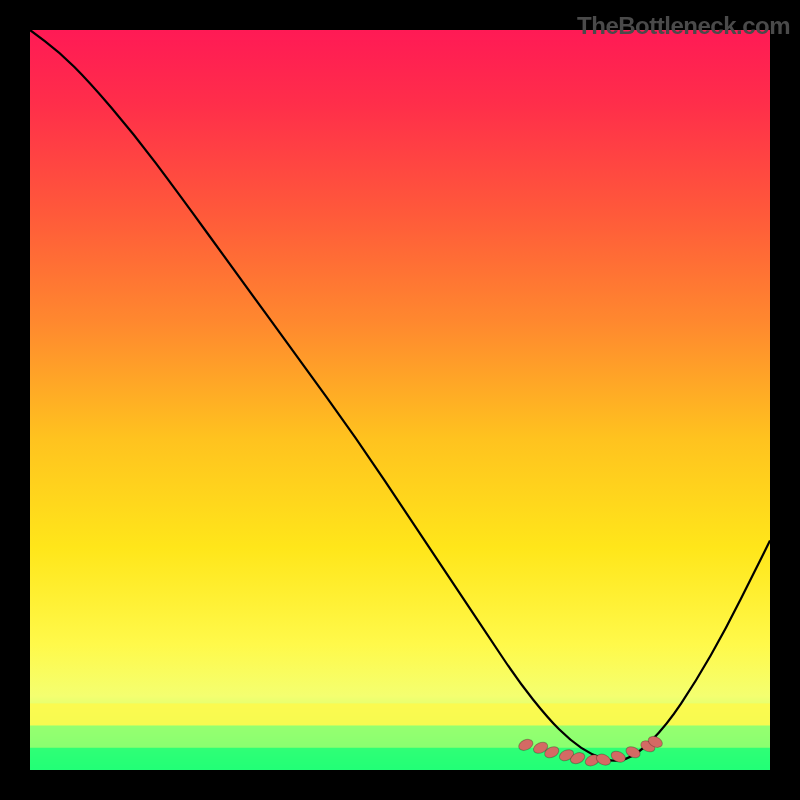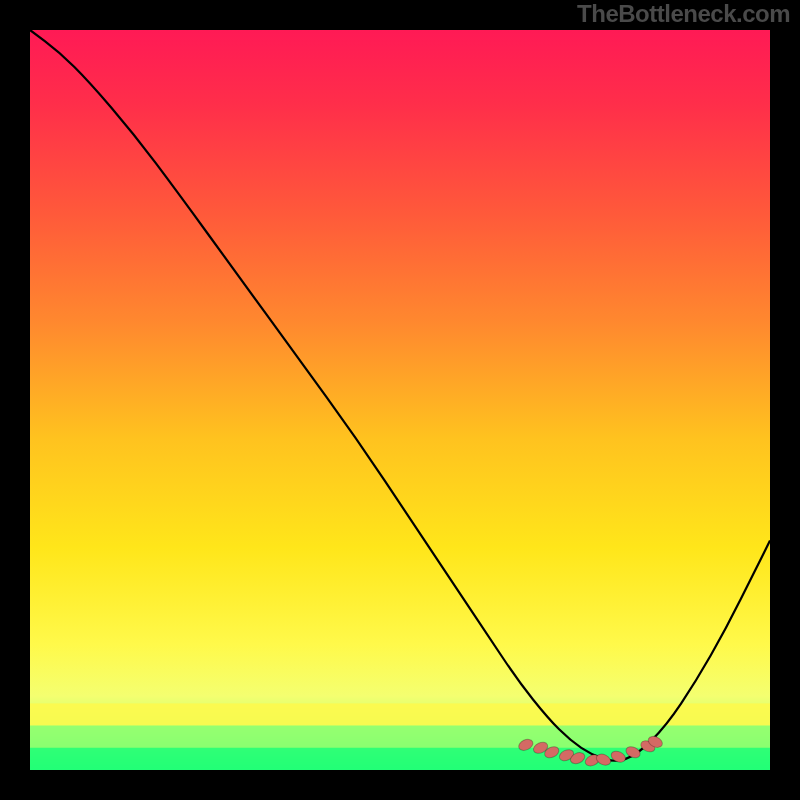--- a/index.html
+++ b/index.html
@@ -12,21 +12,21 @@
     font-family: Arial, Helvetica, sans-serif;
   }
   .stage {
     position: relative;
     width: 800px;
     height: 800px;
     background: #000000;
   }
   .watermark {
     position: absolute;
-    top: 0;
+    top: 12px;
     right: 10px;
     color: #4a4a4a;
     font-size: 24px;
     font-weight: bold;
     letter-spacing: -0.5px;
     z-index: 10;
   }
   .plot-area {
     position: absolute;
     left: 30px;

